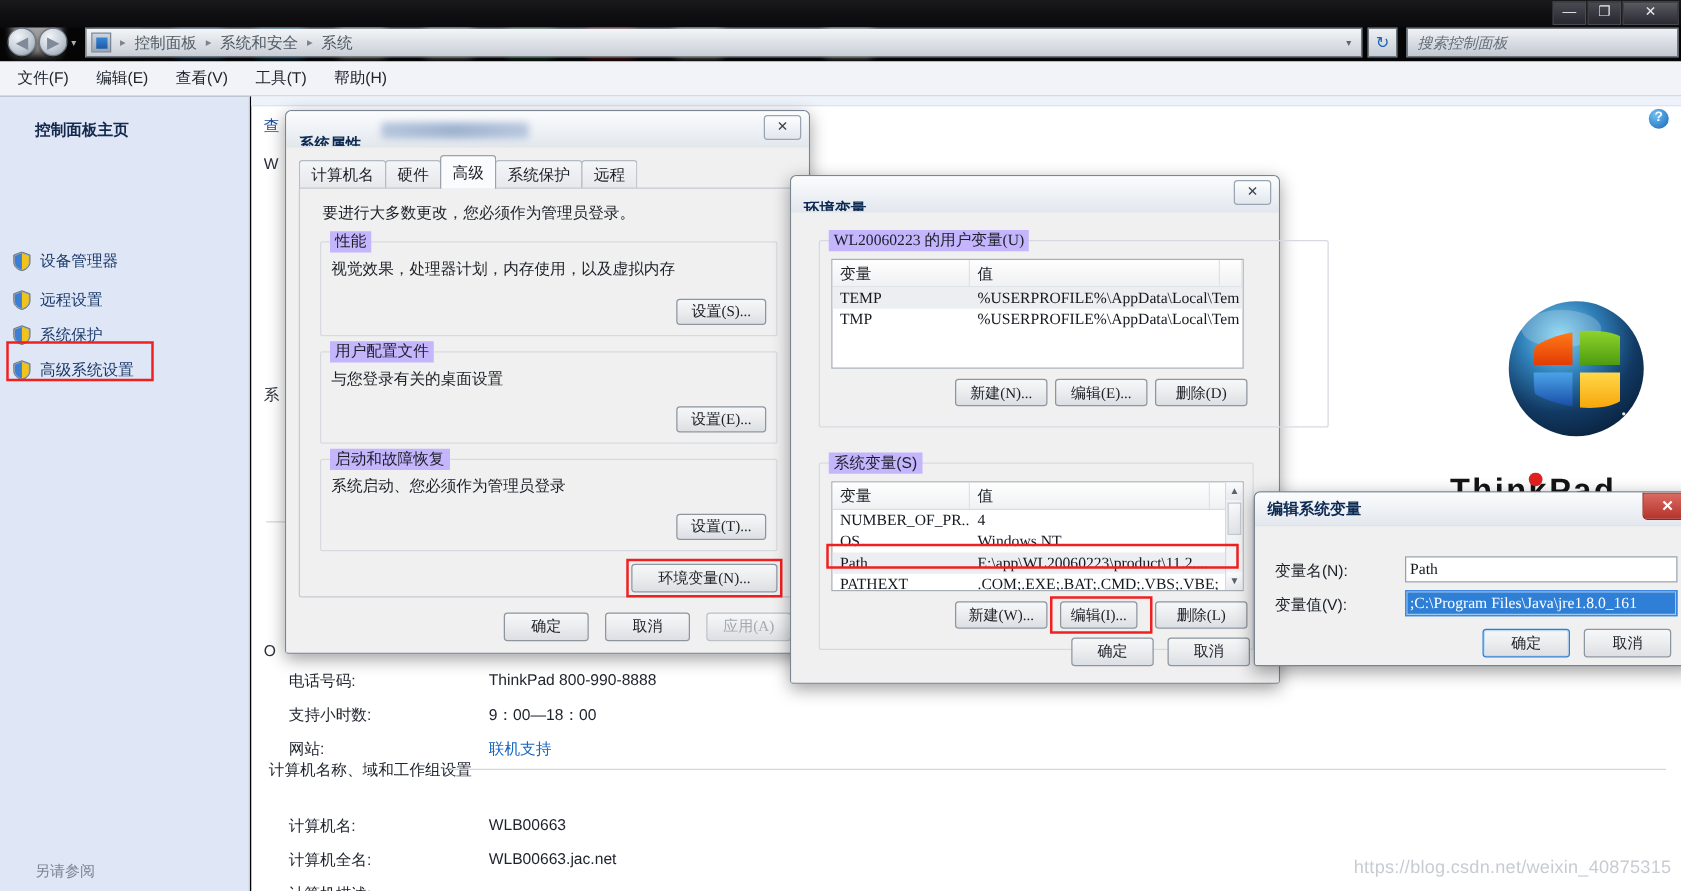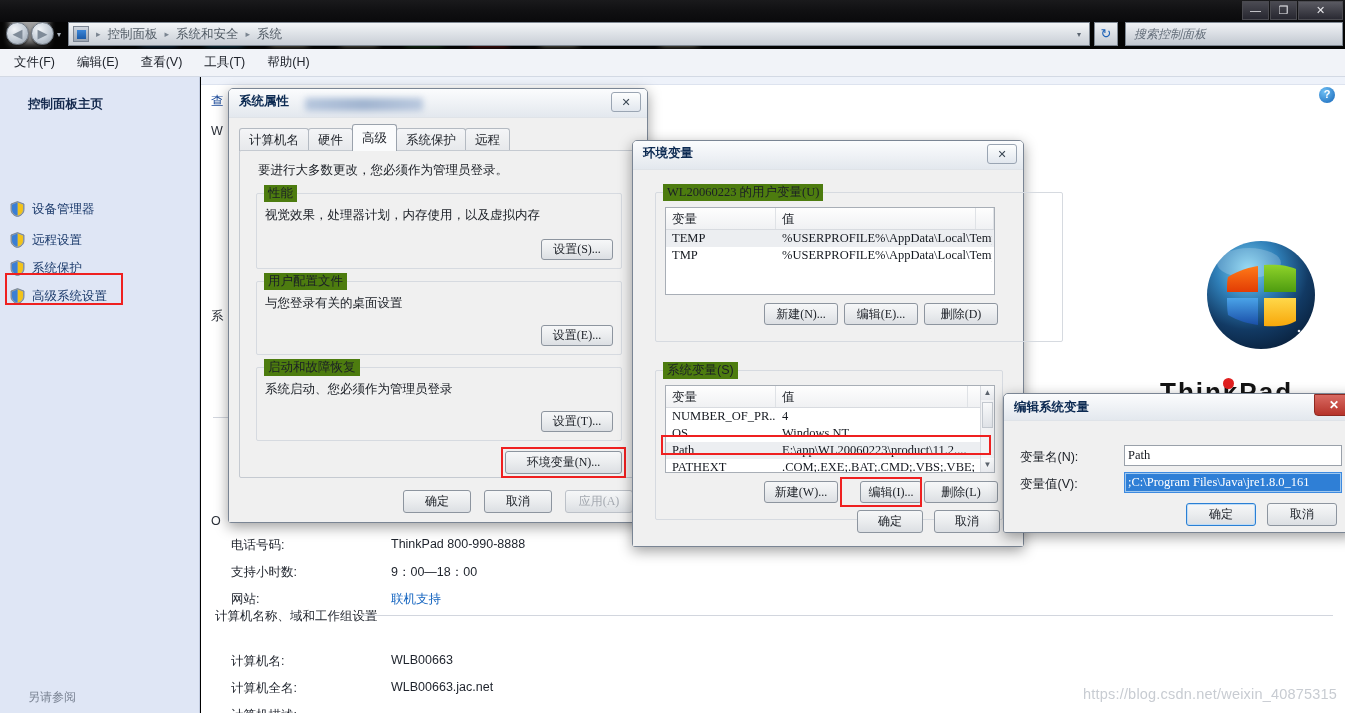--- a/index.html
+++ b/index.html
@@ -211,21 +211,21 @@
     border: 1px solid #7a8594;
     border-radius: 5px 5px 3px 3px;
     box-shadow: 0 4px 14px rgba(0,0,0,.38);
   }
   .dlg-titlebar {
     height: 28px; position: relative;
     background: linear-gradient(to bottom,#fbfcfd 0%, #eef1f5 55%, #e3e8ee 100%);
     border-radius: 4px 4px 0 0;
   }
   .dlg-title {
-    position: absolute; left: 10px; top: 4px;
+    position: absolute; left: 10px; top: 18px;
     font-size: 12.5px; color: #0c2a52; font-weight: bold;
   }
   .dlg-redacted {
     position: absolute; top: 9px; height: 13px;
     background: linear-gradient(to right,#b6c6dd,#9fb3cf,#b9c8de);
     filter: blur(3px); border-radius: 2px;
   }
   .dlg-close {
     position: absolute; right: 6px; top: 3px; width: 30px; height: 20px;
     border: 1px solid #9aa5b3; border-radius: 3px;
@@ -245,21 +245,21 @@
   }
   .btn.disabled { color: #a4a9b0; border-color: #bcc1c8; }
   .btn.default {
     border: 1px solid #2a7fd4;
     box-shadow: inset 0 0 0 1px #bfdcf6;
   }
   .group {
     position: absolute; border: 1px solid #d6dae0; border-radius: 2px;
   }
   .group-label {
-    position: absolute; background: #4d7c0f; padding: 0 4px;
+    position: absolute; background: #c4b5fd; padding: 0 4px;
     font-size: 12.5px; color: #1b1f26;
   }
 
   
   .listview {
     position: absolute; background: #fff; border: 1px solid #a8aeb6;
     overflow: hidden;
   }
   .lv-header {
     display: flex; height: 22px;
@@ -618,21 +618,21 @@
         </div>
 
         <div class="lv-scroll">
           <div class="lv-arrow" style="top:0;">▲</div>
           <div class="lv-thumb" style="top:16px;"></div>
           <div class="lv-arrow" style="bottom:0;">▼</div>
         </div>
       </div>
 
       <div class="btn" style="position:absolute; left:108px; top:110px; width:74px; height:22px; line-height:20px;">新建(W)...</div>
-      <div class="btn" style="position:absolute; left:204px; top:110px; width:62px; height:22px; line-height:20px;">编辑(I)...</div>
+      <div class="btn" style="position:absolute; left:192px; top:110px; width:62px; height:22px; line-height:20px;">编辑(I)...</div>
       <div class="btn" style="position:absolute; left:268px; top:110px; width:74px; height:22px; line-height:20px;">删除(L)</div>
 
       <div class="red-outline" style="left:184px; top:106px; width:82px; height:30px;"></div>
     </div>
 
     <div class="red-outline" style="left:28px; top:265px; width:330px; height:20px;"></div>
 
     <div class="btn" style="position:absolute; left:224px; top:340px; width:66px; height:23px; line-height:21px;">确定</div>
     <div class="btn" style="position:absolute; left:301px; top:340px; width:66px; height:23px; line-height:21px;">取消</div>
   </div>

